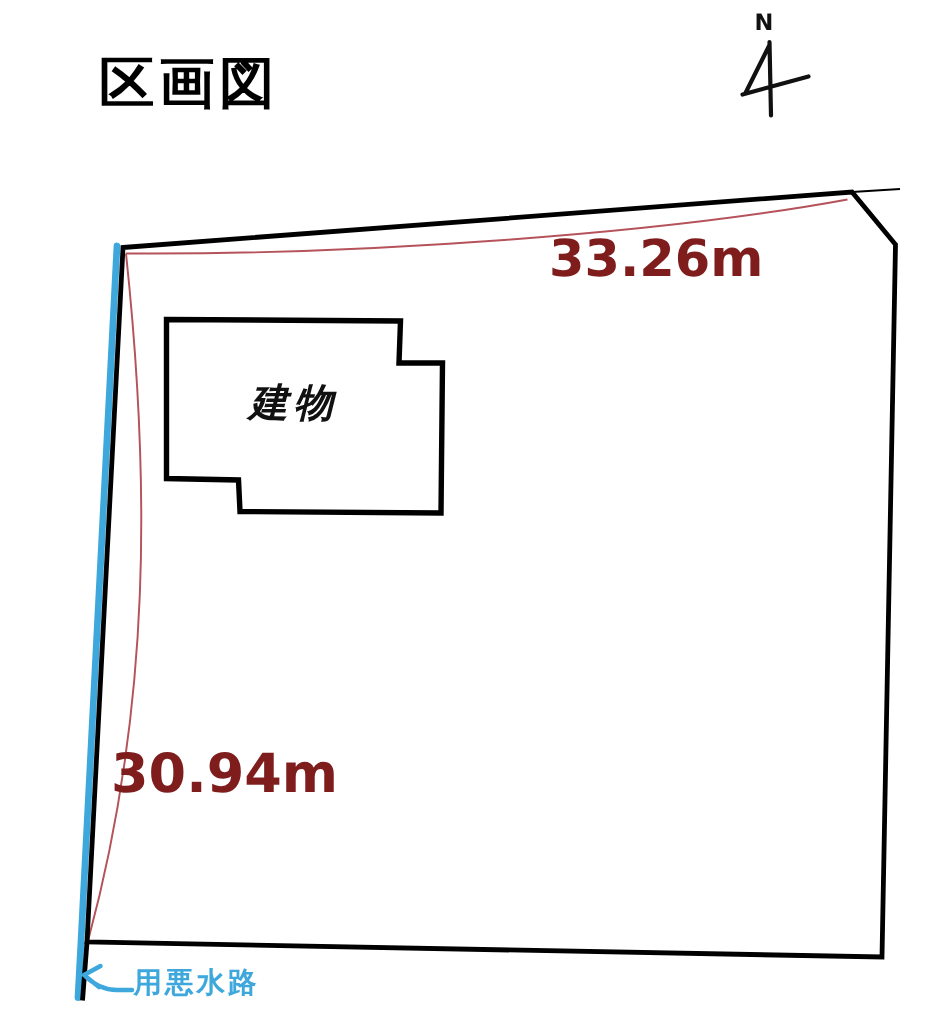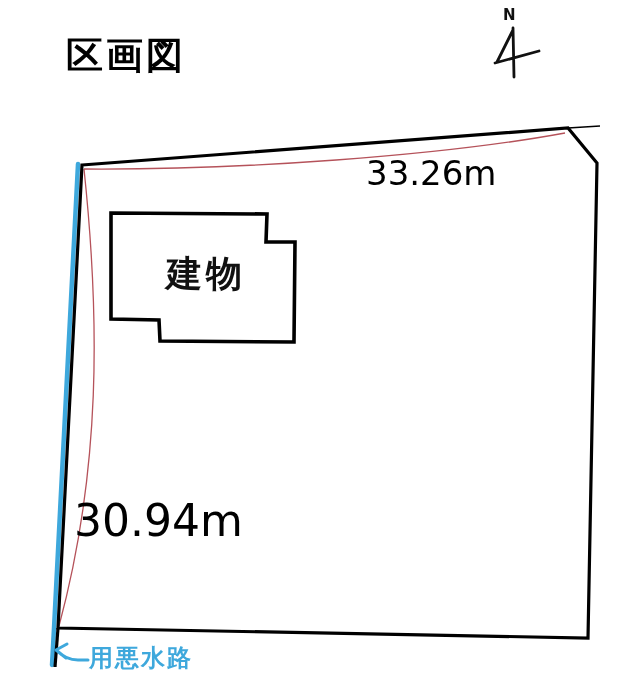--- a/index.html
+++ b/index.html
@@ -34,45 +34,46 @@
     letter-spacing: 3px;
   }
   .north-label {
     left: 503px;
     top: 8px;
     font-size: 15px;
     font-weight: bold;
     color: #111111;
   }
   .dim-text {
-    font-weight: normal;
-    color: #000000;
+    font-weight: bold;
+    color: #7f1d1d;
   }
   .dim-top {
     left: 366px;
     top: 156px;
     font-size: 34px;
   }
   .dim-left {
     left: 74px;
     top: 499px;
-    font-size: 44px;
+    font-size: 36px;
   }
   .building-label {
     left: 166px;
     top: 256px;
-    font-size: 36px;
+    font-size: 26px;
     font-weight: bold;
     color: #111111;
     letter-spacing: 4px;
+    font-style: italic;
   }
   .waterway-label {
     left: 89px;
     top: 646px;
-    font-size: 24px;
+    font-size: 19px;
     font-weight: bold;
     color: #3ea8dc;
     letter-spacing: 2px;
   }
 </style>
 </head>
 <body>
 
 <div class="canvas">
 

